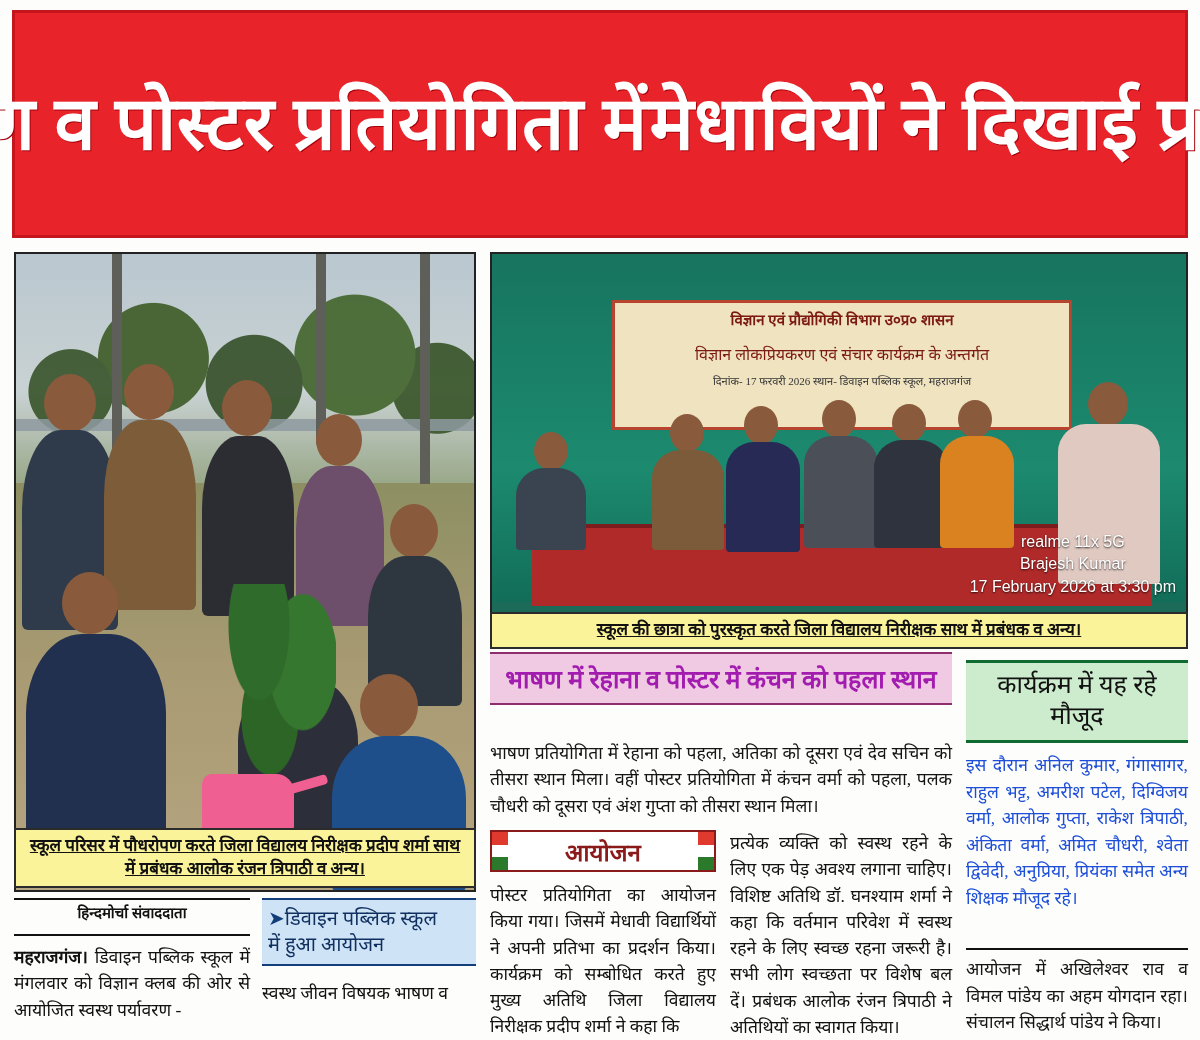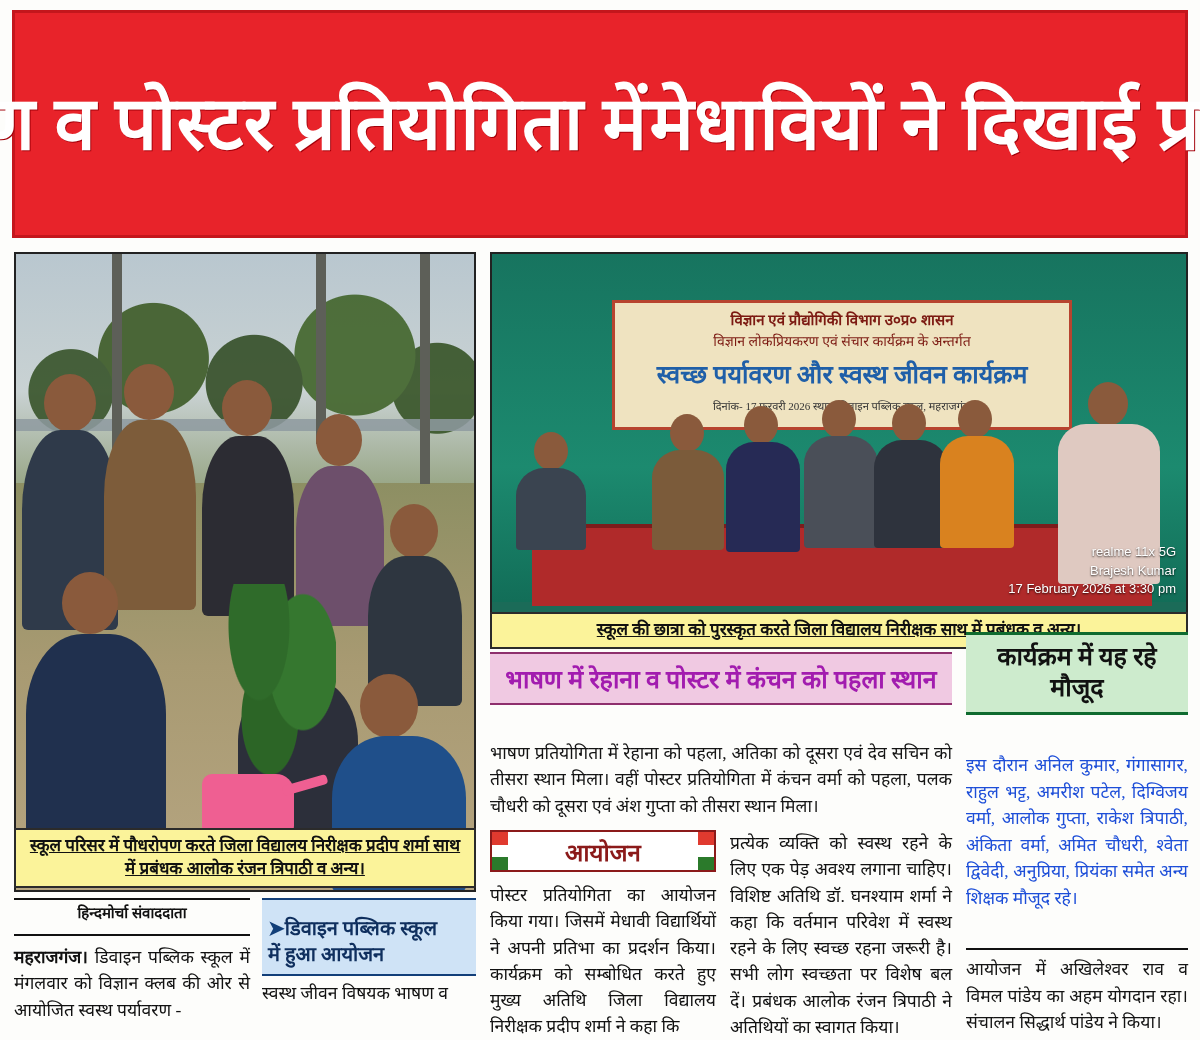--- a/index.html
+++ b/index.html
@@ -170,21 +170,21 @@
     left: 120px; top: 46px;
     width: 460px; height: 130px;
     background: #efe3c0;
     border: 3px solid #b7442f;
     box-sizing: border-box;
     color: #8a1b12;
     text-align: center;
     padding-top: 6px;
   }
   .photo-right .banner .b1 { font-size: 15px; font-weight: bold; color:#7c1a12;}
-  .photo-right .banner .b2 { font-size: 14px; color:#7c1a12; margin-top:2px;}
+  .photo-right .banner .b2 { font-size: 16px; color:#7c1a12; margin-top:14px;}
   .photo-right .banner .b3 { font-size: 25px; font-weight: bold; color:#1f5fa8; margin-top:6px;}
   .photo-right .banner .b4 { font-size: 11px; color:#333; margin-top:8px;}
   .photo-right .table {
     position: absolute;
     left: 40px; bottom: 36px;
     width: 620px; height: 78px;
     background: #b02a2a;
     border-top: 4px solid #7d1c1c;
   }
   .photo-right .stage {
@@ -200,22 +200,22 @@
   .photo-right .fhead {
     position: absolute;
     border-radius: 50%;
     background: #8a5a3c;
   }
   .photo-right .stamp {
     position: absolute;
     right: 10px; bottom: 44px;
     color: #ffffff;
     font-family: "Liberation Sans", sans-serif;
-    font-size: 13px;
-    text-align: right;
+    font-size: 16px;
+    text-align: center;
     text-shadow: 0 1px 2px rgba(0,0,0,.8);
     line-height: 1.4;
   }
   .caption-right {
     position: absolute;
     left: 490px;
     top: 612px;
     width: 698px;
   }
 
@@ -244,28 +244,28 @@
     font-size: 17.5px;
     line-height: 1.5;
     text-align: justify;
     color: #141414;
   }
 
   
   .green-box {
     position: absolute;
     left: 966px;
-    top: 632px;
+    top: 660px;
     width: 222px;
     box-sizing: border-box;
     border-top: 3px solid #0f6b2f;
     border-bottom: 3px solid #0f6b2f;
     background: #cdebcd;
     text-align: center;
-    font-weight: bold;
+    font-weight: normal;
     font-size: 25px;
     line-height: 1.25;
     padding: 6px 4px 8px;
   }
   .green-body {
     position: absolute;
     left: 966px;
     top: 752px;
     width: 222px;
     font-size: 17.5px;
@@ -372,25 +372,25 @@
 
   .blue-box {
     position: absolute;
     left: 262px;
     top: 898px;
     width: 214px;
     box-sizing: border-box;
     background: #cfe3f6;
     border-top: 2px solid #123f79;
     border-bottom: 2px solid #123f79;
-    font-weight: bold;
+    font-weight: normal;
     font-size: 20px;
     line-height: 1.3;
     color: #0f2f5e;
-    padding: 15px 6px 7px 6px;
+    padding: 5px 6px 7px 6px;
   }
   .blue-box .arrow { color: #123f79; }
   .blue-sub {
     position: absolute;
     left: 262px;
     top: 980px;
     width: 214px;
     font-size: 17.5px;
     line-height: 1.5;
     text-align: justify;
@@ -443,21 +443,20 @@
     <div class="can"></div>
   </div>
 
   <div class="caption-bar caption-left">स्कूल परिसर में पौधरोपण करते जिला विद्यालय निरीक्षक प्रदीप शर्मा साथ में प्रबंधक आलोक रंजन त्रिपाठी व अन्य।</div>
 
   <div class="photo-right">
     <div class="backdrop"></div>
     <div class="banner">
       <div class="b1">विज्ञान एवं प्रौद्योगिकी विभाग उ०प्र० शासन</div>
       <div class="b2">विज्ञान लोकप्रियकरण एवं संचार कार्यक्रम के अन्तर्गत</div>
-      <div class="b3">स्वच्छ पर्यावरण और स्वस्थ जीवन कार्यक्रम</div>
       <div class="b4">दिनांक- 17 फरवरी 2026          स्थान- डिवाइन पब्लिक स्कूल, महराजगंज</div>
     </div>
 
     <div class="stage"></div>
     <div class="table"></div>
 
     <div class="fhead" style="left:42px; top:178px; width:34px; height:38px;"></div>
     <div class="figure" style="left:24px; top:214px; width:70px; height:82px; background:#3a4450;"></div>
 
     <div class="fhead" style="left:178px; top:160px; width:34px; height:38px;"></div>

